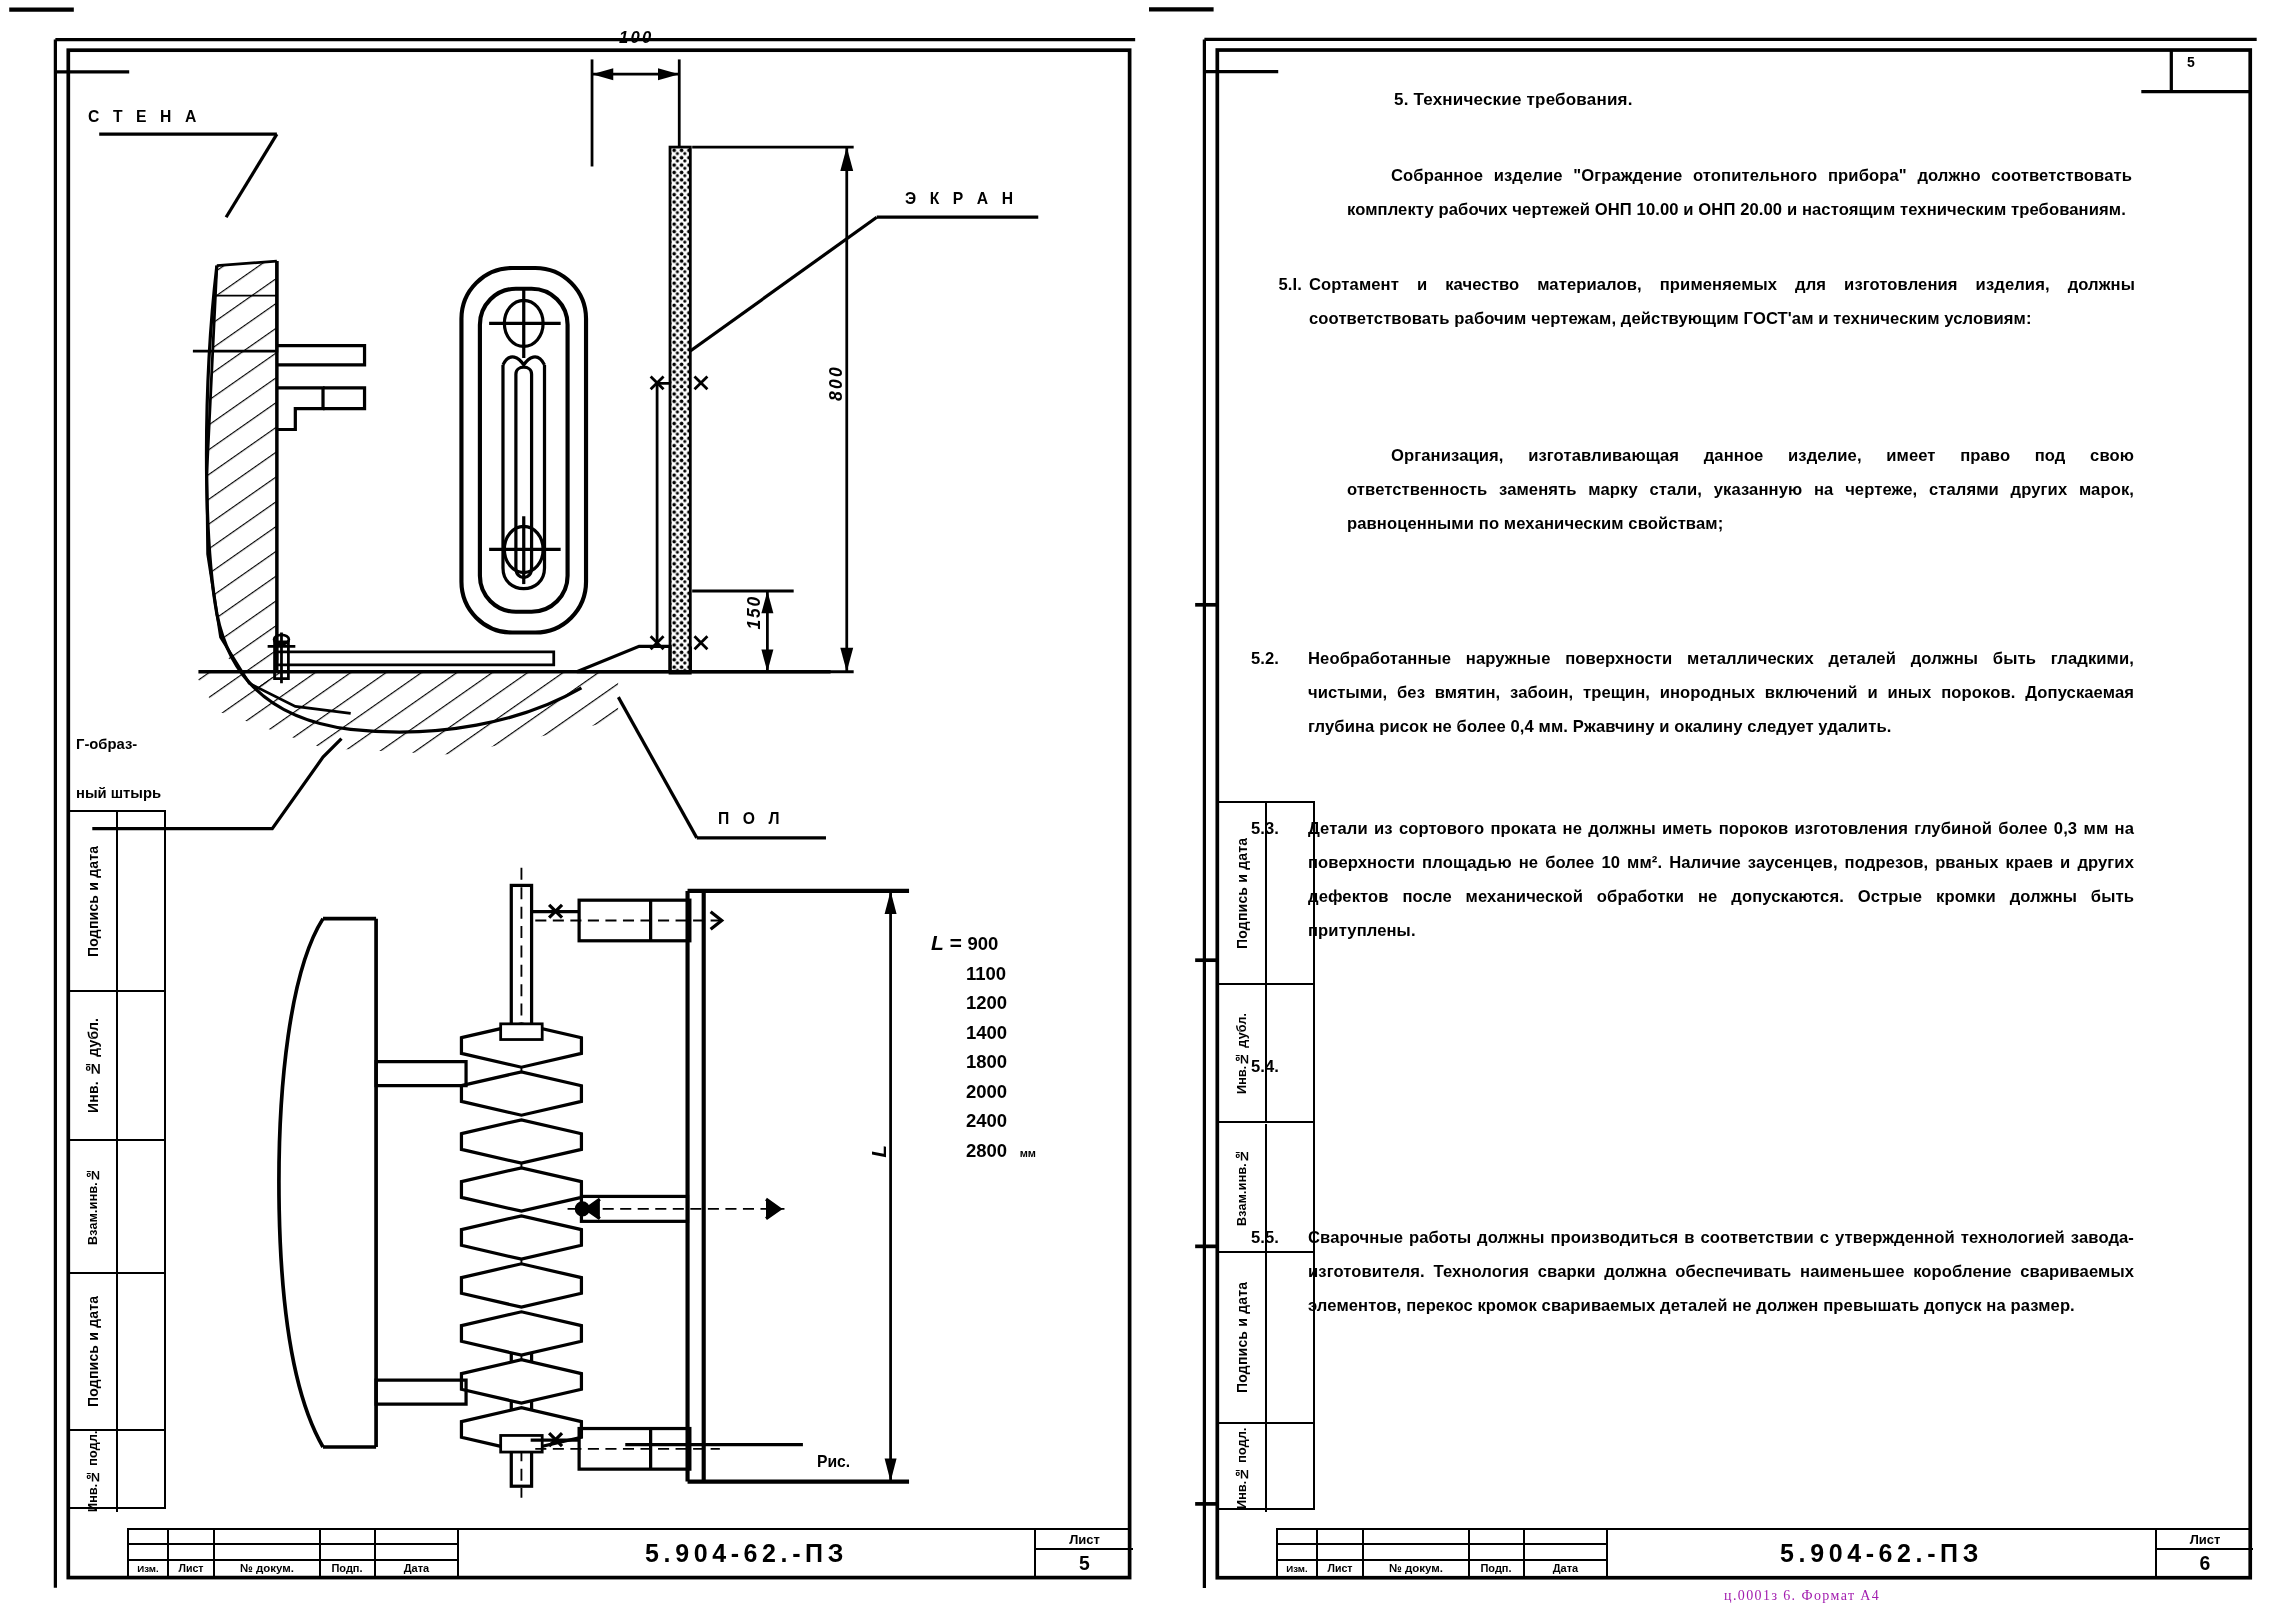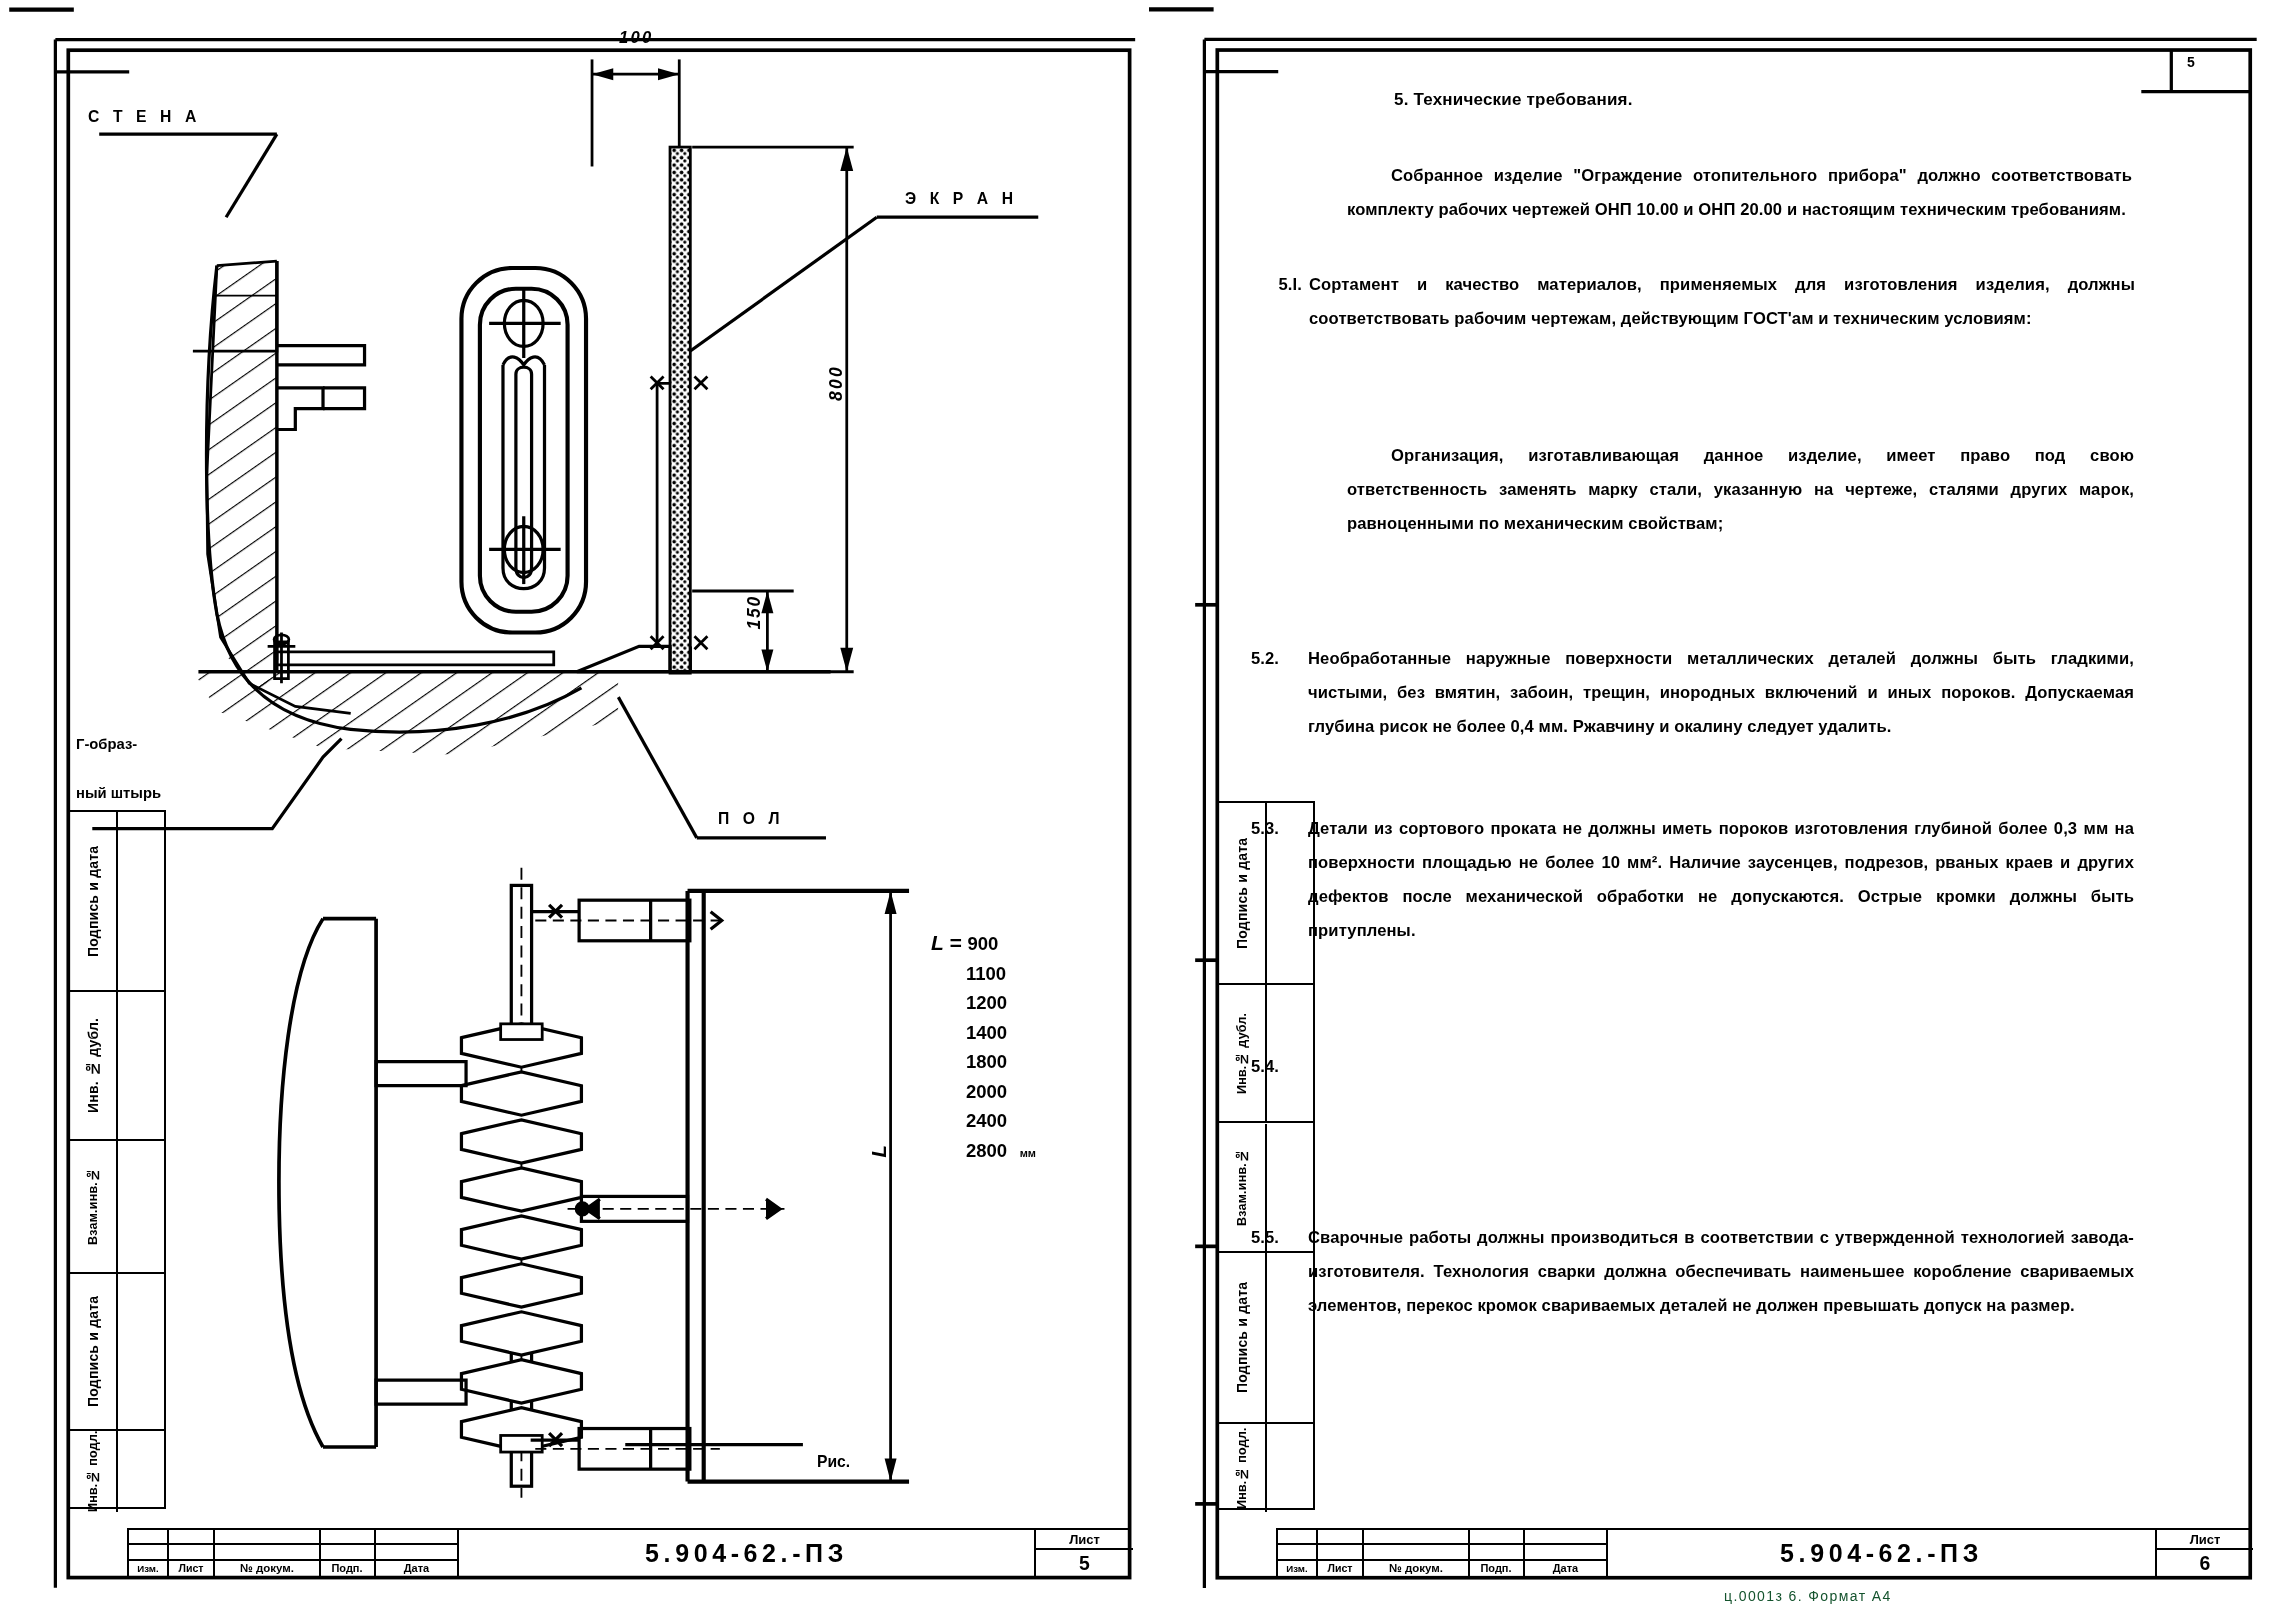--- a/index.html
+++ b/index.html
@@ -48,22 +48,22 @@
   .dim{position:absolute;font-family:"Liberation Sans",sans-serif;font-weight:bold;
     font-size:16.6px;font-style:italic;white-space:nowrap;}
   .dim-v{position:absolute;font-family:"Liberation Sans",sans-serif;font-weight:bold;
     font-size:17.5px;font-style:italic;white-space:nowrap;
     writing-mode:vertical-rl;transform:rotate(180deg);}
   .llist{position:absolute;font-family:"Liberation Sans",sans-serif;font-weight:bold;
     font-size:18.5px;line-height:29.5px;white-space:nowrap;}
   .llist .Lit{font-style:italic;font-size:21px;}
   .ris{position:absolute;font-family:"Liberation Sans",sans-serif;font-weight:bold;font-size:15.7px;}
   .corner5{position:absolute;font-family:"Liberation Sans",sans-serif;font-weight:bold;font-size:14px;}
-  .faint{position:absolute;font-family:Liberation Sans, sans-serif;font-size:14px;
-    color:#14532d;letter-spacing:1.4px;white-space:nowrap;}
+  .faint{position:absolute;font-family:Liberation Serif, serif;font-size:14px;
+    color:#a21caf;letter-spacing:1.4px;white-space:nowrap;}
   svg{position:absolute;left:0;top:0;overflow:visible;}
 </style>
 </head>
 <body>
 
 <div class="page" id="page-left">
 
   <svg width="1149" height="1619" viewBox="0 0 2490 3507">
 
     <path d="M120,85 L2460,85" stroke="#000" stroke-width="7" fill="none"></path>

